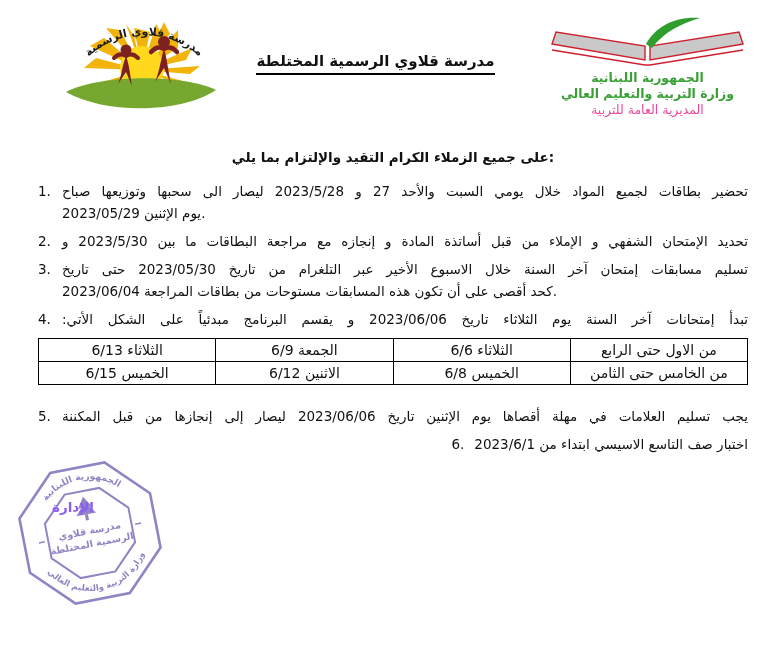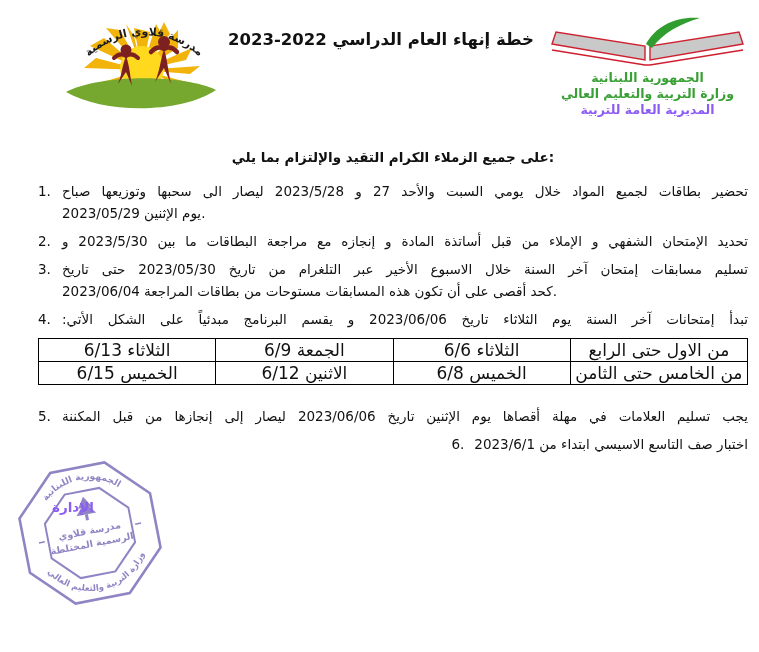--- a/index.html
+++ b/index.html
@@ -7,33 +7,33 @@
         font-family:"DejaVu Sans",sans-serif;color:#111;}
   
   .school-logo{position:absolute;left:60px;top:8px;width:160px;height:108px;}
   .title-block{position:absolute;left:228px;top:30px;width:295px;text-align:center;}
   .doc-title{font-size:16.5px;font-weight:bold;white-space:nowrap;}
   .doc-subtitle{display:inline-block;margin-top:22px;font-size:15px;font-weight:bold;
                 border-bottom:2px solid #000;padding-bottom:3px;white-space:nowrap;}
   .ministry-logo{position:absolute;left:540px;top:14px;width:215px;height:104px;}
   .ministry-text{margin-top:0;text-align:center;line-height:16px;}
   .ministry-text .g1,.ministry-text .g2{color:#39a035;font-weight:bold;font-size:12.5px;}
-  .ministry-text .g3{color:#8b5cf6;font-weight:bold;font-size:12.5px;}
+  .ministry-text .g3{color:#ec4899;font-weight:normal;font-size:12.5px;}
   
   .content{position:absolute;left:38px;top:146px;width:710px;font-size:13.5px;line-height:22px;}
   .intro{font-weight:bold;text-align:center;margin-bottom:12px;}
   .item{position:relative;padding-left:24px;margin-bottom:6px;}
   .item .num{position:absolute;left:0;top:0;width:22px;text-align:left;}
   .l-fill{text-align:justify;text-align-last:justify;}
   .l-right{text-align:left;}
   .pr22{padding-right:22px;} .pr20{padding-right:20px;} .pr82{padding-right:82px;}
   .item6-row{display:flex;justify-content:flex-end;gap:10px;margin-bottom:6px;}
   
   table.sched{border-collapse:collapse;width:710px;margin:8px 0 20px 0;table-layout:fixed;}
-  table.sched td{border:1.2px solid #000;height:22px;text-align:center;font-size:17px;padding:0 4px;}
+  table.sched td{border:1.2px solid #000;height:22px;text-align:center;font-size:14px;padding:0 4px;}
   
   .stamp{position:absolute;left:14px;top:452px;width:152px;height:162px;}
   .admin-label{position:absolute;left:52px;top:499px;font-size:13.5px;font-weight:bold;color:#8b5cf6;z-index:5;}
 </style>
 </head>
 <body>
 
 <div class="page">
 
   <svg class="school-logo" viewBox="0 0 160 108">
@@ -68,21 +68,21 @@
       <circle cx="104" cy="34" r="6" stroke="none"></circle>
       <path d="M104,41 C100,54 100,62 95,74 L104,60 L111,76 C108,62 107,50 104,41 Z" stroke="none"></path>
       <path d="M91,44 Q97,37 104,41 M117,44 Q111,37 104,41" fill="none" stroke-width="4.5" stroke-linecap="round"></path>
     </g>
     <text font-size="11" font-weight="bold" fill="#1a1a1a" text-anchor="middle">
       <textPath href="#arcSchool" startOffset="50%">مدرسة قلاوي الرسمية</textPath>
     </text>
   </svg>
 
   <div class="title-block">
-    <div class="doc-title" dir="ltr">خطة إنهاء العام الدراسي 2022-2023</div>
+    <span class="doc-subtitle" dir="rtl">مدرسة قلاوي الرسمية المختلطة</span>
   </div>
 
   <div class="ministry-logo">
     <svg width="215" height="52" viewBox="0 0 215 52">
       <polygon points="12,30 105,46 105,32 16,18" fill="#c9c9c9" stroke="#cf2030" stroke-width="1.4"></polygon>
       <polygon points="203,30 110,46 110,32 199,18" fill="#c9c9c9" stroke="#cf2030" stroke-width="1.4"></polygon>
       <path d="M12,36 L105,51 L110,51 L203,36" fill="none" stroke="#cf2030" stroke-width="1.6"></path>
       <path d="M106,30 C116,12 136,2 160,4 C140,10 124,18 112,34 Z" fill="#2f9e2f"></path>
     </svg>
     <div class="ministry-text">

